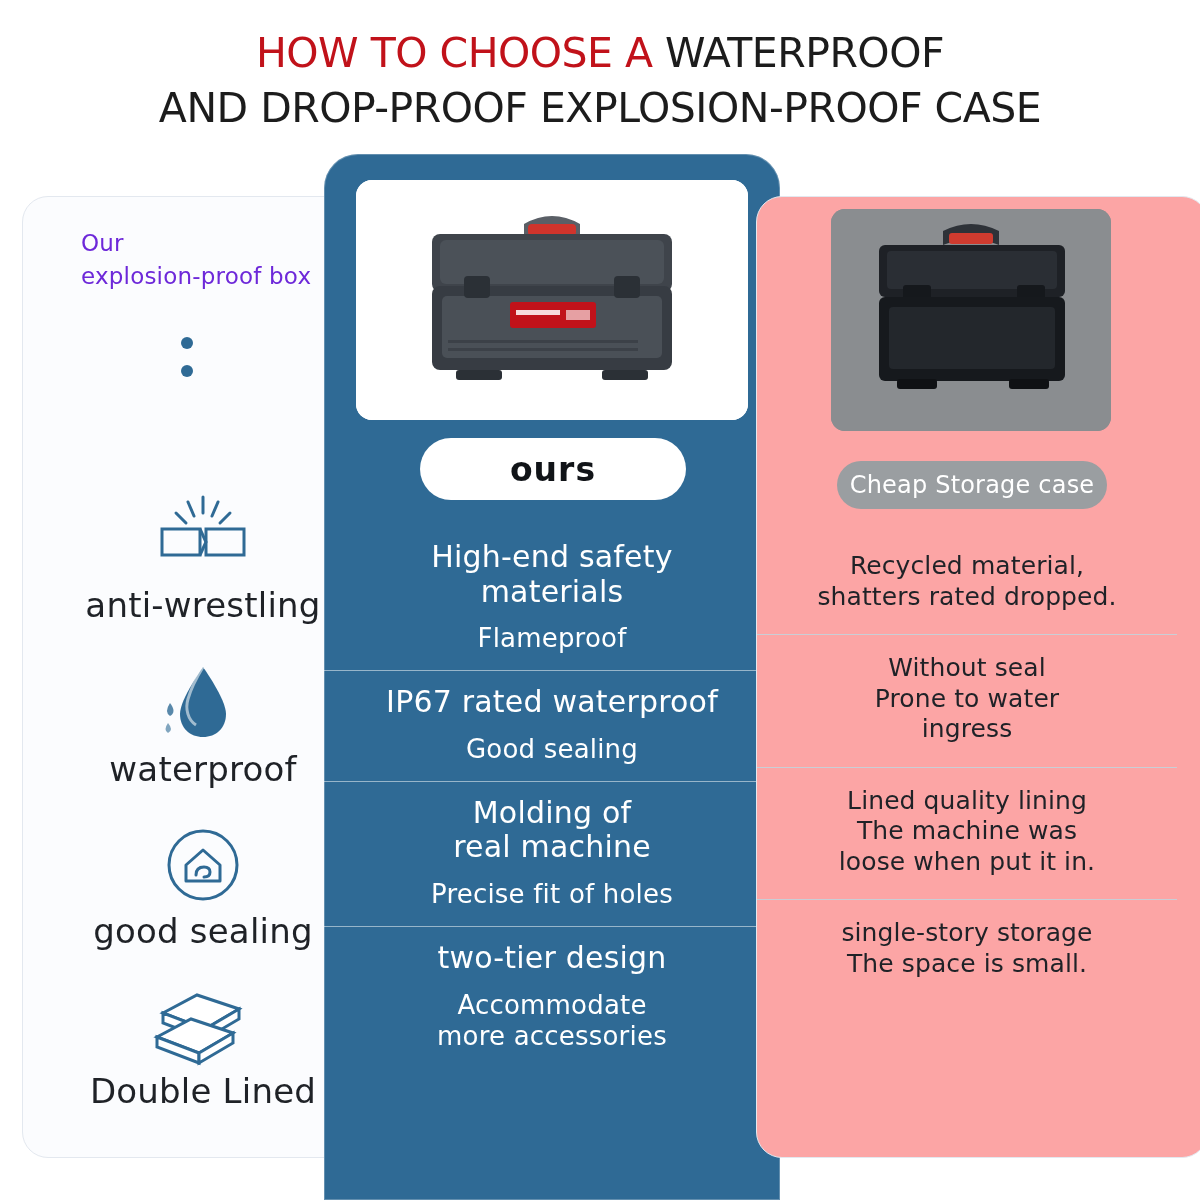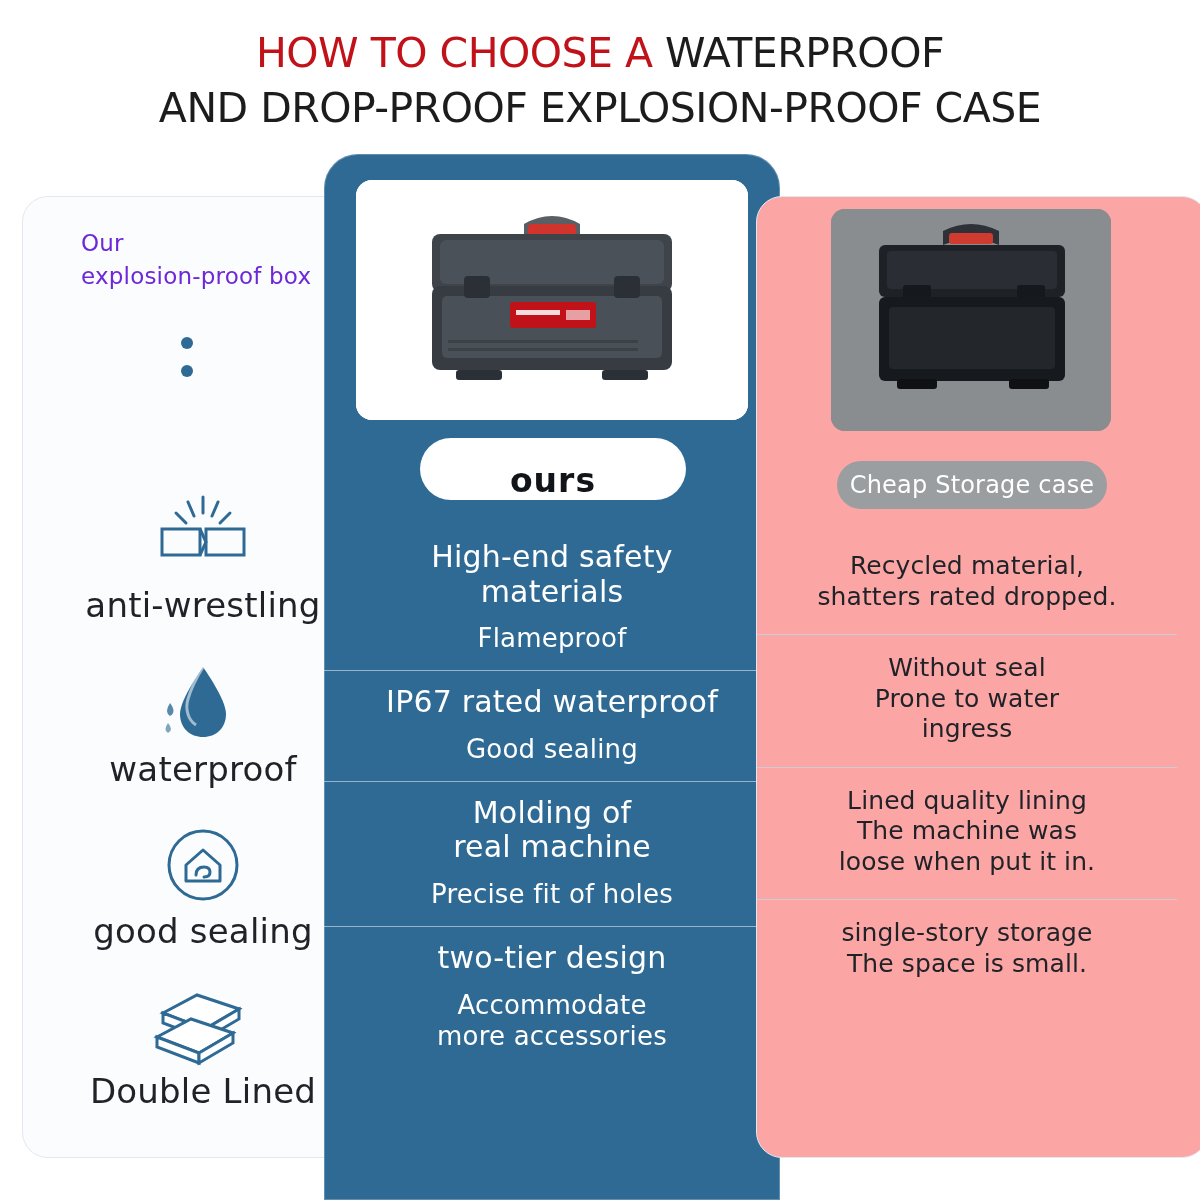--- a/index.html
+++ b/index.html
@@ -94,21 +94,21 @@
     background: #ffffff;
     border-radius: 16px;
     overflow: hidden;
   }
   .ours-pill {
     position: absolute;
     left: 96px; top: 284px;
     width: 266px; height: 62px;
     background: #ffffff;
     border-radius: 31px;
-    display: flex; align-items: flex-end; justify-content: center;
+    display: flex; align-items: center; justify-content: center;
   }
   .ours-pill span {
     font-weight: 700;
     font-size: 33px;
     color: #111418;
     letter-spacing: 1px;
   }
   .center-list {
     position: absolute;
     left: 0; top: 372px;

